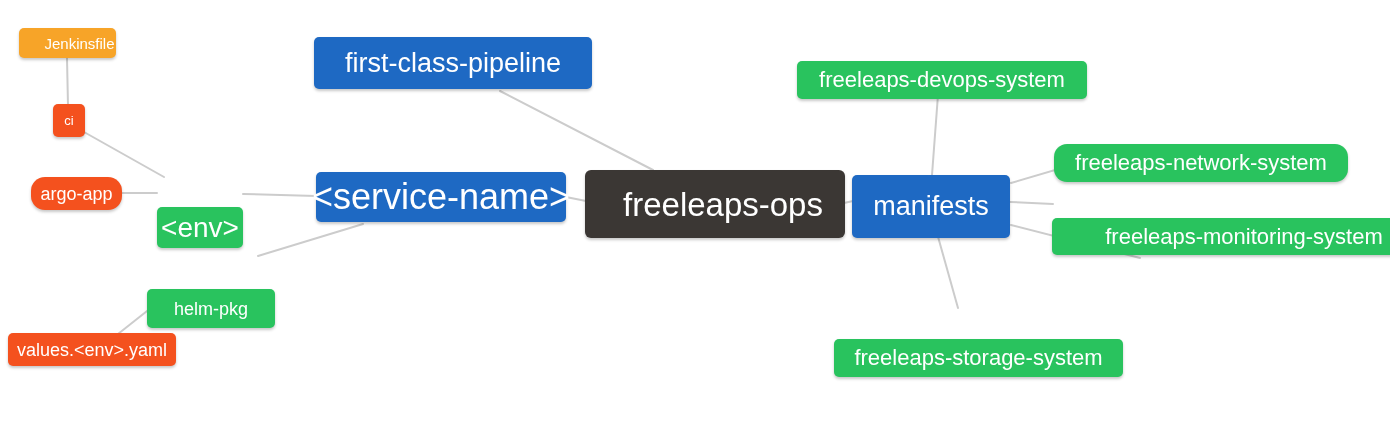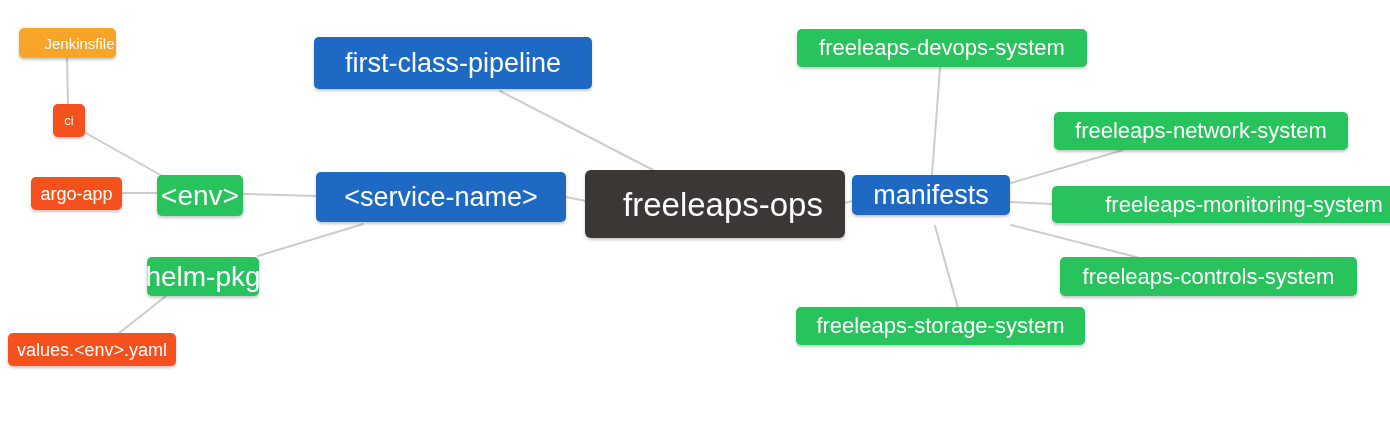--- a/index.html
+++ b/index.html
@@ -37,21 +37,21 @@
     color: var(--text, #ffffff);
     border-radius: 5px;
     box-shadow: 0 2px 3px rgba(0,0,0,0.22);
     white-space: nowrap;
     cursor: pointer;
     line-height: 1;
     user-select: none;
   }
   .node--root   { background: var(--root-bg, #3b3734); border-radius: 6px; }
   .node--branch { background: var(--branch-bg, #1e69c3); }
-  .node--green  { background: var(--green-bg, #29c35e); }
+  .node--green  { background: var(--green-bg, #29c35e); margin-top: 32px; }
   .node--red    { background: var(--red-bg, #f4511e); }
   .node--orange { background: var(--orange-bg, #f7a428); }
 </style>
 </head>
 <body>
 
 <div class="canvas">
 
   <svg class="edges" width="1390" height="421" viewBox="0 0 1390 421" aria-hidden="true">
     <line x1="67" y1="58" x2="68" y2="106"></line>
@@ -67,39 +67,38 @@
     <line x1="1011" y1="183" x2="1123" y2="150"></line>
     <line x1="1010" y1="202" x2="1053" y2="204"></line>
     <line x1="1011" y1="225" x2="1140" y2="258"></line>
     <line x1="935" y1="226" x2="958" y2="308"></line>
   </svg>
 
   <div class="node node--orange" style="left:19px;  top:28px;  width:97px;  height:30px; font-size:15px;padding-left:24px;">Jenkinsfile</div>
 
   <div class="node node--red" style="left:53px;  top:104px; width:32px;  height:33px; font-size:13px;">ci</div>
 
-  <div class="node node--red" style="left:31px;  top:177px; width:91px;  height:33px; font-size:18px;">argo-app</div>
+  <div class="node node--red" style="left:31px;  top:177px; width:91px;  height:33px; font-size:18px;border-radius:14px;">argo-app</div>
 
   <div class="node node--green" style="left:157px; top:175px; width:86px;  height:41px; font-size:28px;">&lt;env&gt;</div>
 
-  <div class="node node--green" style="left:147px; top:257px; width:112px; height:39px; font-size:28px;">helm-pkg</div>
+  <div class="node node--green" style="left:147px; top:257px; width:128px; height:39px; font-size:18px;">helm-pkg</div>
 
   <div class="node node--branch" style="left:314px; top:37px;  width:278px; height:52px; font-size:27px;">first-class-pipeline</div>
 
   <div class="node node--red" style="left:8px;   top:333px; width:168px; height:33px; font-size:18px;">values.&lt;env&gt;.yaml</div>
 
-  <div class="node node--branch" style="left:316px; top:172px; width:250px; height:50px; font-size:27px;">&lt;service-name&gt;</div>
+  <div class="node node--branch" style="left:316px; top:172px; width:250px; height:50px; font-size:36px;">&lt;service-name&gt;</div>
 
   <div class="node node--root" style="left:585px; top:170px; width:260px; height:68px; font-size:33px;padding-left:16px;">freeleaps-ops</div>
 
-  <div class="node node--branch" style="left:852px; top:175px; width:158px; height:40px; font-size:27px;">manifests</div>
+  <div class="node node--branch" style="left:852px; top:175px; width:158px; height:63px; font-size:27px;">manifests</div>
 
   <div class="node node--green" style="left:797px;  top:29px;  width:290px; height:38px; font-size:22px;">freeleaps-devops-system</div>
 
-  <div class="node node--green" style="left:1054px; top:112px; width:294px; height:38px; font-size:22px;">freeleaps-network-system</div>
+  <div class="node node--green" style="left:1054px; top:112px; width:294px; height:38px; font-size:22px;border-radius:13px;">freeleaps-network-system</div>
 
   <div class="node node--green" style="left:1052px; top:186px; width:384px; height:37px; font-size:22px;">freeleaps-monitoring-system</div>
 
-  <div class="node node--green" style="left:1060px; top:257px; width:297px; height:39px; font-size:22px;">freeleaps-controls-system</div>
 
-  <div class="node node--green" style="left:796px;  top:307px; width:289px; height:38px; font-size:22px;">freeleaps-storage-system</div>
+  <div class="node node--green" style="left:834px;  top:307px; width:289px; height:38px; font-size:22px;">freeleaps-storage-system</div>
 
 </div>
 
 </body></html>

